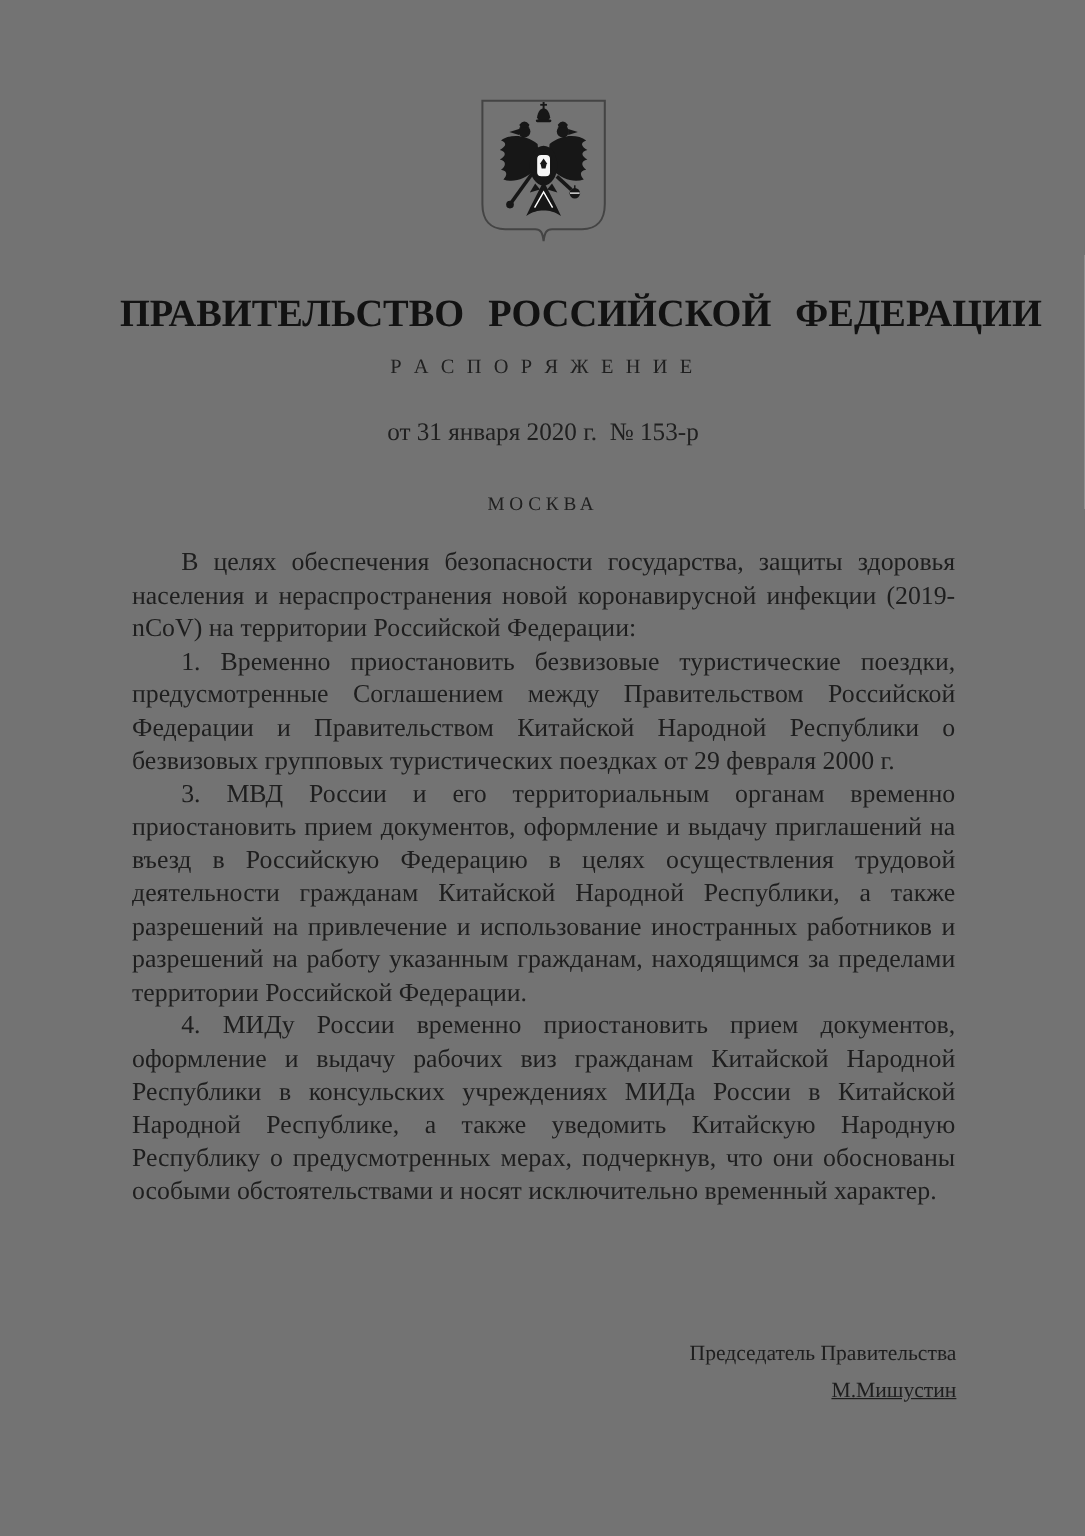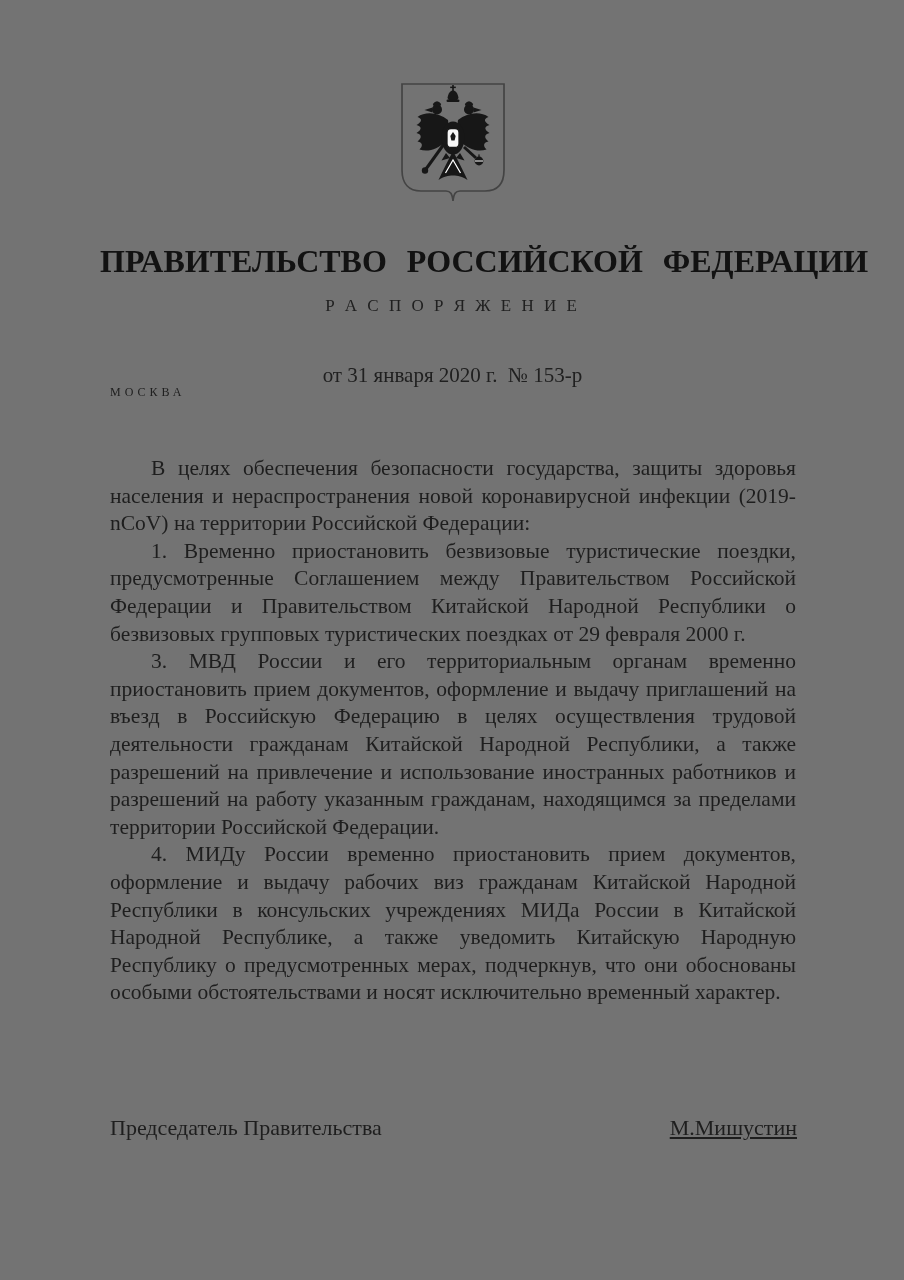--- a/index.html
+++ b/index.html
@@ -23,40 +23,40 @@
     word-spacing:12px; letter-spacing:0px;
     line-height:1.1;
     white-space:nowrap;
   }
   .doc-type {
     position:absolute; left:110px; top:296px; width:685px;
     text-align:center;
     font-size:17px; letter-spacing:3px; color:#202020;
   }
   .date-line {
-    position:absolute; left:110px; top:363px; width:685px;
+    position:absolute; left:110px; top:348px; width:685px;
     text-align:center;
     font-size:21px; color:#202020;
     white-space:pre-wrap;
   }
   .city-line {
-    position:absolute; left:110px; top:385px; width:685px;
-    text-align:left;
-    font-size:12px; letter-spacing:4px; color:#202020;
+    position:absolute; left:110px; top:412px; width:685px;
+    text-align:center;
+    font-size:16px; letter-spacing:4px; color:#202020;
   }
   .body-text {
     position:absolute; left:110px; top:455px; width:686px;
     font-size:21.5px; line-height:27.6px;
     text-align:justify;
   }
   .body-text p { margin:0; text-indent:41px; }
   .signature {
     position:absolute; left:110px; top:1112px; width:687px;
     display:flex; justify-content:space-between; align-items:flex-end;
-    font-size:22px; line-height:31px;
+    font-size:18px; line-height:31px;flex-direction:column;
   }
   .sig-left { text-align:center; }
   .sig-name { text-align:right;text-decoration:underline; }
 </style>
 </head>
 <body>
 
 <div class="page">
 
   <div class="emblem">

